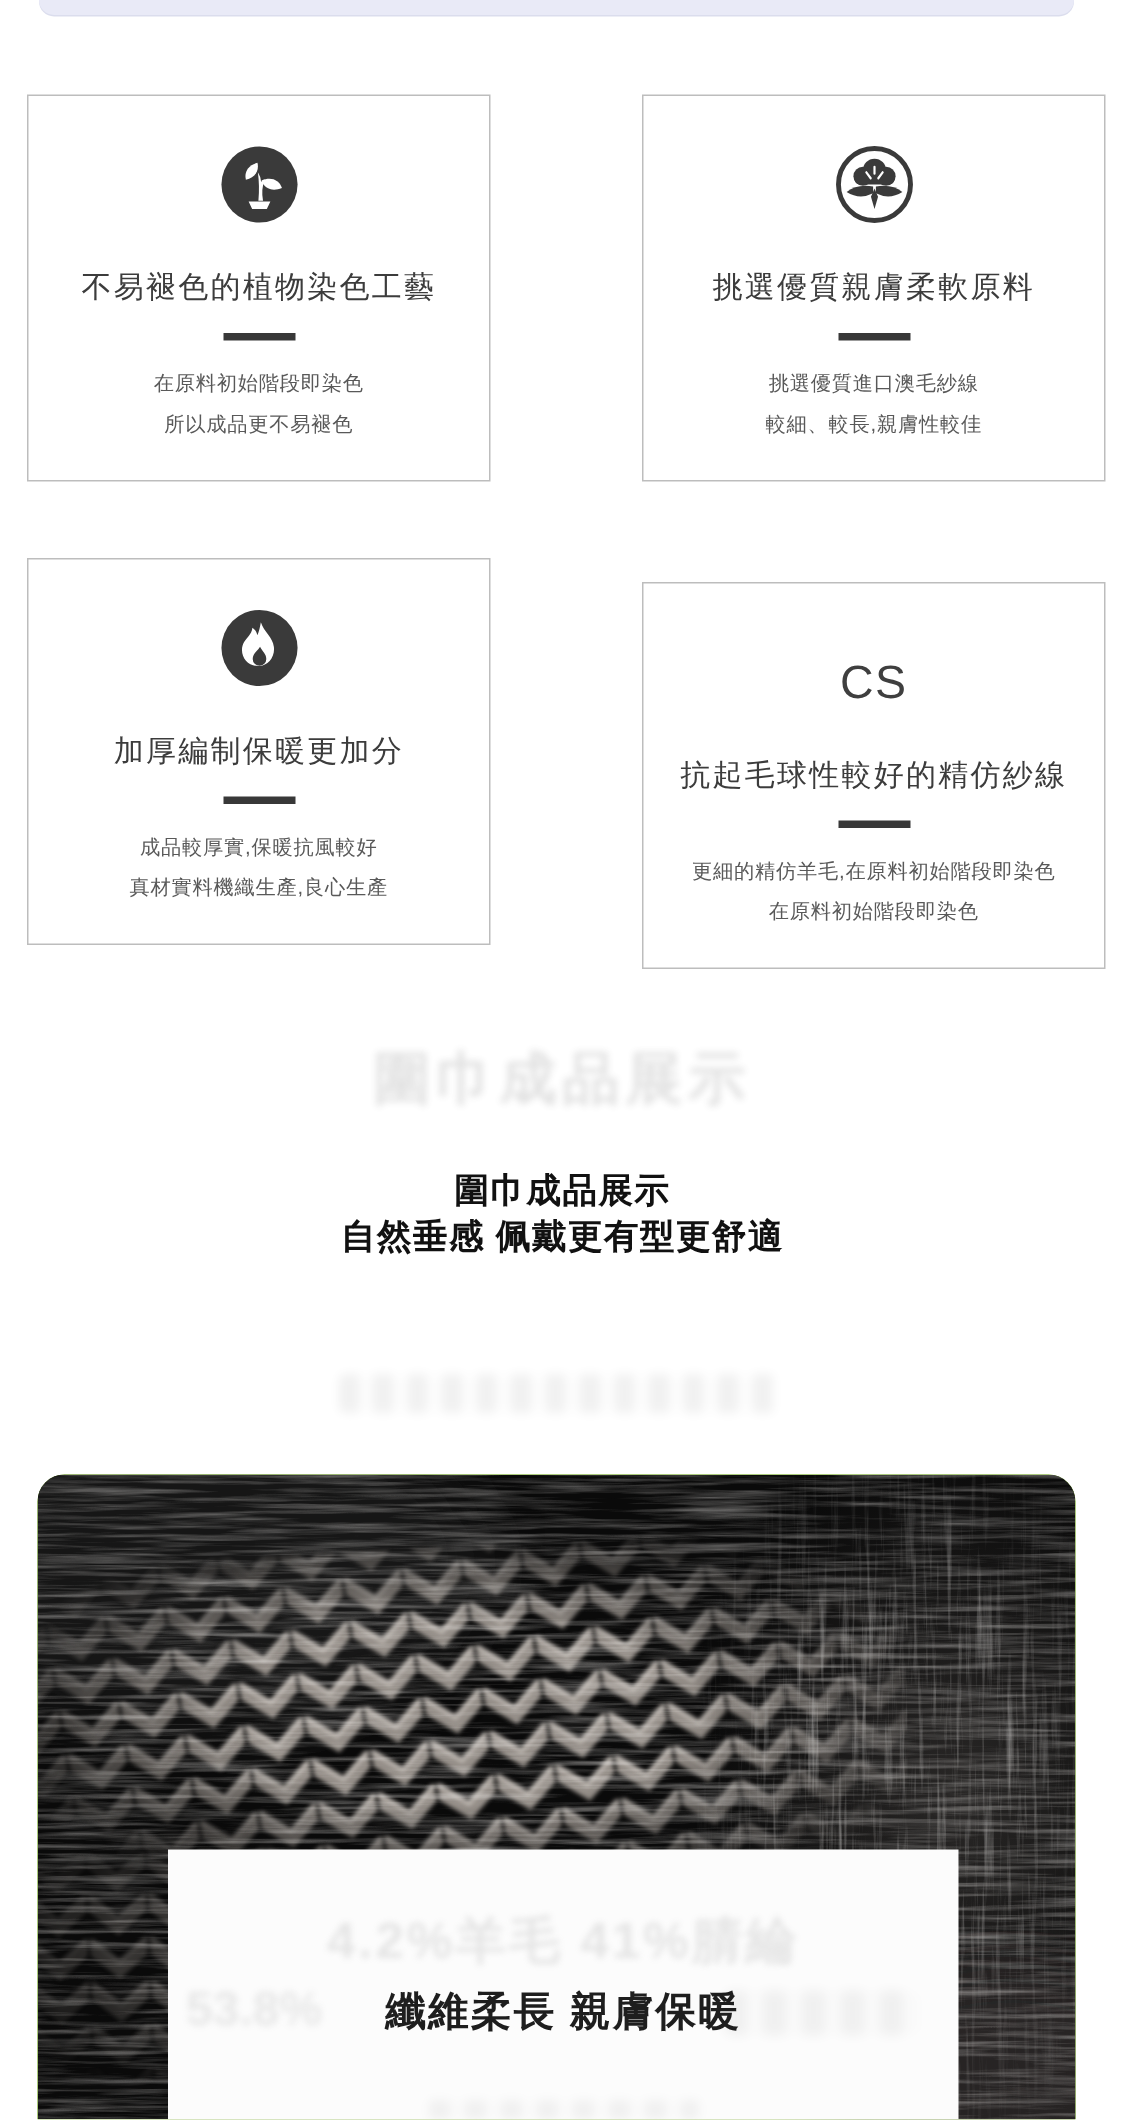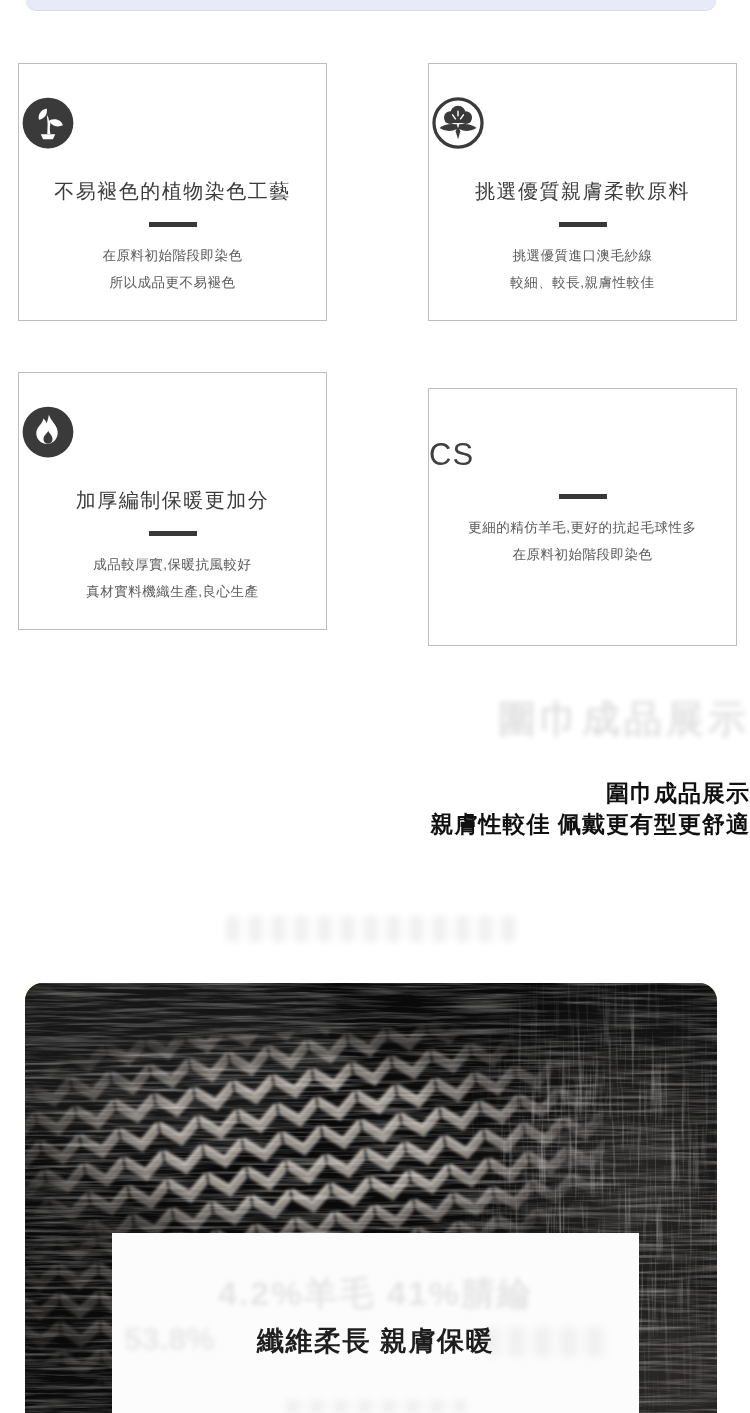--- a/index.html
+++ b/index.html
@@ -20,32 +20,32 @@
   
   .card {
     position:absolute; width:309px; height:258px;
     background:#ffffff; border:1px solid #bdbdbd;
     text-align:center;
   }
   .card.c0 { left:18px;  top:63px; }
   .card.c1 { left:428px; top:63px; }
   .card.c2 { left:18px;  top:372px; }
   .card.c3 { left:428px; top:388px; }
-  .icon-wrap { margin-top:30px; height:58px; display:flex; justify-content:flex-start; align-items:center; }
+  .icon-wrap { margin-top:30px; height:58px; display:flex; justify-content:center; align-items:center; }
   .icon-wrap svg { width:58px; height:58px; display:block; }
   .cs-text { font-size:31px; color:#3f3f3f; letter-spacing:1px; line-height:58px; padding-top:14px; }
   .card-title {
     margin-top:26px; font-size:20px; font-weight:500; color:#3c3c3c;
     letter-spacing:1.5px;
   }
   .card-divider { width:48px; height:5px; background:#383838; margin:17px auto 0; }
   .card-text { margin-top:15px; font-size:13.5px; color:#595959; line-height:27px; letter-spacing:0.5px; }
 
   
-  .intro { position:absolute; left:0; top:690px; width:750px; text-align:right; }
+  .intro { position:absolute; left:0; top:690px; width:750px; text-align:center; }
   .intro-ghost {
     position:absolute; top:4px; left:0; right:0;
     font-size:38px; font-weight:700; letter-spacing:4px;
     color:#4a4a4a; opacity:0.16; filter:blur(2.5px);
   }
   .intro-lines { padding-top:88px; }
   .intro-line { font-size:23px; font-weight:700; color:#111111; line-height:31px; letter-spacing:1px; }
   .intro-smudge {
     position:absolute; left:226px; top:226px; width:292px; height:26px;
     background:repeating-linear-gradient(90deg, rgba(0,0,0,0.14) 0 13px, rgba(0,0,0,0.02) 13px 23px);
@@ -151,32 +151,33 @@
     <div class="card-text">
       <p>成品較厚實,保暖抗風較好</p>
       <p>真材實料機織生產,良心生產</p>
     </div>
   </article>
 
   <article class="card c3">
     <div class="icon-wrap">
       <div class="cs-text">CS</div>
     </div>
-    <div class="card-divider"></div>
-    <div class="card-text">
-      <p>更細的精仿羊毛,更好的抗起毛球性多</p>
+    <h3 class="card-title">抗起毛球性較好的精仿紗線</h3>
+    <div class="card-divider"></div>
+    <div class="card-text">
+      <p>更細的精仿羊毛,在原料初始階段即染色</p>
       <p>在原料初始階段即染色</p>
     </div>
   </article>
 
   <section class="intro">
     <div class="intro-ghost">圍巾成品展示</div>
     <div class="intro-lines">
       <p class="intro-line">圍巾成品展示</p>
-      <p class="intro-line">親膚性較佳 佩戴更有型更舒適</p>
+      <p class="intro-line">自然垂感 佩戴更有型更舒適</p>
     </div>
     <div class="intro-smudge"></div>
   </section>
 
   <section class="product">
     <svg class="texture" viewBox="0 0 692 430" preserveAspectRatio="none">
       <defs>
         <filter id="fibersH" x="-5%" y="-5%" width="110%" height="110%">
           <feTurbulence type="fractalNoise" baseFrequency="0.012 0.30" numOctaves="4" seed="7"></feTurbulence>
           <feColorMatrix type="matrix" values="0 0 0 0 0.78  0 0 0 0 0.76  0 0 0 0 0.74  0.9 0.9 0.9 0 -1.2"></feColorMatrix>

